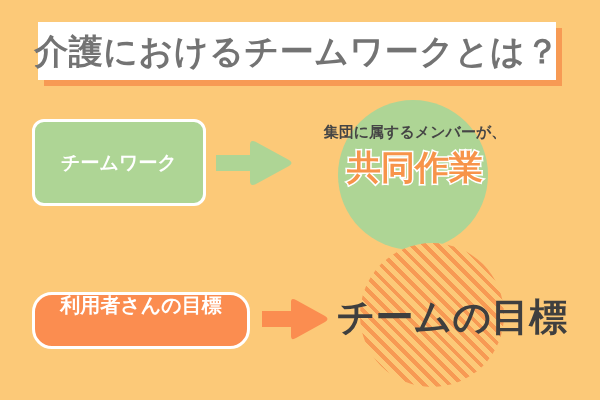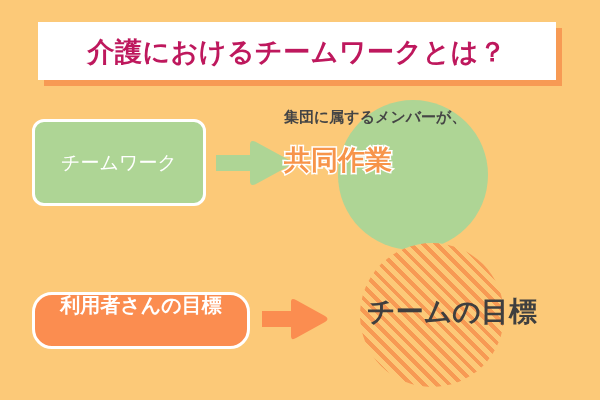--- a/index.html
+++ b/index.html
@@ -22,22 +22,22 @@
     background:#f79a54;
   }
   #title-banner {
     position:absolute;
     left:38px; top:22px;
     width:518px; height:58px;
     background:#ffffff;
     display:flex; align-items:center; justify-content:center;
   }
   #title-text {
-    color:#be185d;
-    font-size:27px;
+    color:#737373;
+    font-size:34px;
     font-weight:bold;
     letter-spacing:0.5px;
     white-space:nowrap;
     line-height:1;
   }
 
   
   #definition-circle {
     position:absolute;
     left:338px; top:100px;
@@ -54,48 +54,48 @@
     background:#aed595;
     border:3px solid #ffffff;
     border-radius:12px;
     display:flex; flex-direction:column;
     align-items:center; justify-content:center;
     gap:2px;
   }
   #teamwork-box .ln {
     color:#ffffff;
     font-size:19px;
-    font-weight:normal;
+    font-weight:bold;
     line-height:1.18;
     white-space:nowrap;
   }
 
   
   .arrow { position:absolute; }
   #arrow-green { left:216px; top:139px; width:76px; height:48px; }
   #arrow-orange { left:262px; top:297px; width:66px; height:44px; }
 
   
   #definition-text {
     position:absolute;
-    left:284px; top:107px;
+    left:284px; top:122px;
     width:262px;
-    text-align:left;
+    text-align:center;
   }
   #definition-text .dline {
     color:#454545;
     font-size:15px;
     font-weight:bold;
     line-height:1.42;
     white-space:nowrap;
   }
   #definition-accent {
-    margin-top:17px;
+    margin-top:6px;
     color:#f7944a;
-    font-size:27px;
+    font-size:34px;
     font-weight:bold;
     line-height:1.1;
     white-space:nowrap;
     -webkit-text-stroke:3px #ffffff;
     paint-order:stroke fill;
   }
 
   
   #goal-circle {
     position:absolute;
@@ -128,21 +128,21 @@
     line-height:1;
   }
 
   
   #team-goal-text {
     position:absolute;
     left:330px; top:298px;
     width:244px;
     text-align:center;
     color:#3f3f3f;
-    font-size:28px;
+    font-size:38px;
     font-weight:bold;
     white-space:nowrap;
     line-height:1;
   }
 </style>
 </head>
 <body>
 
 <div id="stage">
 

